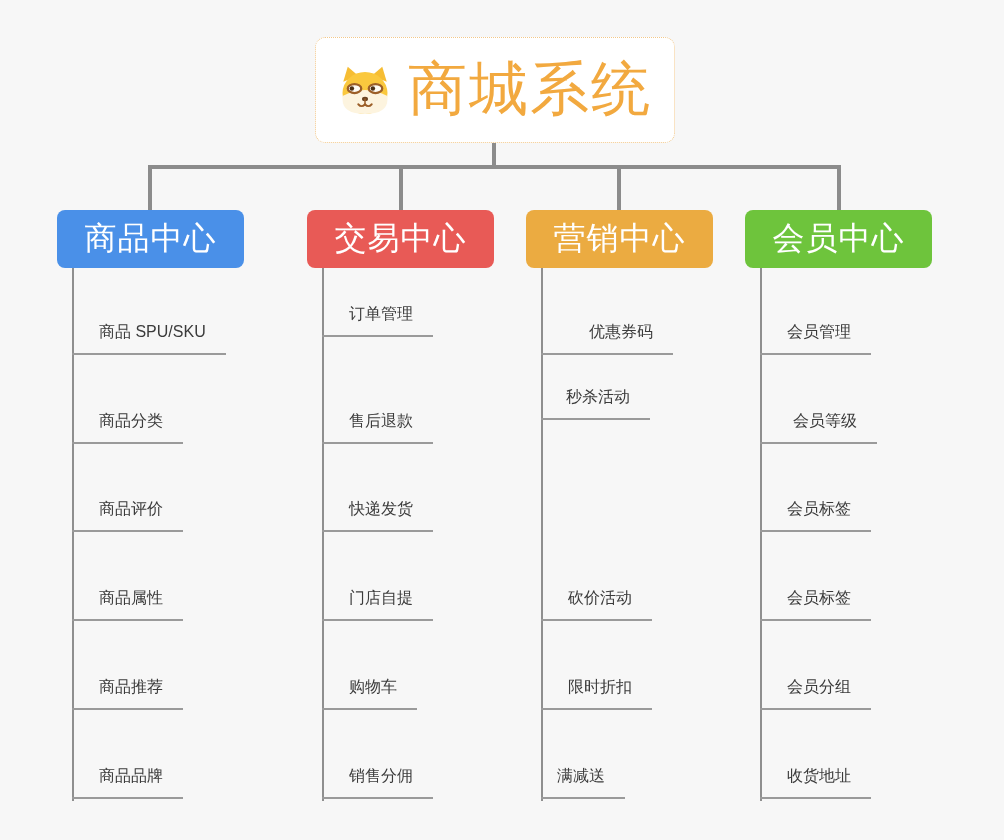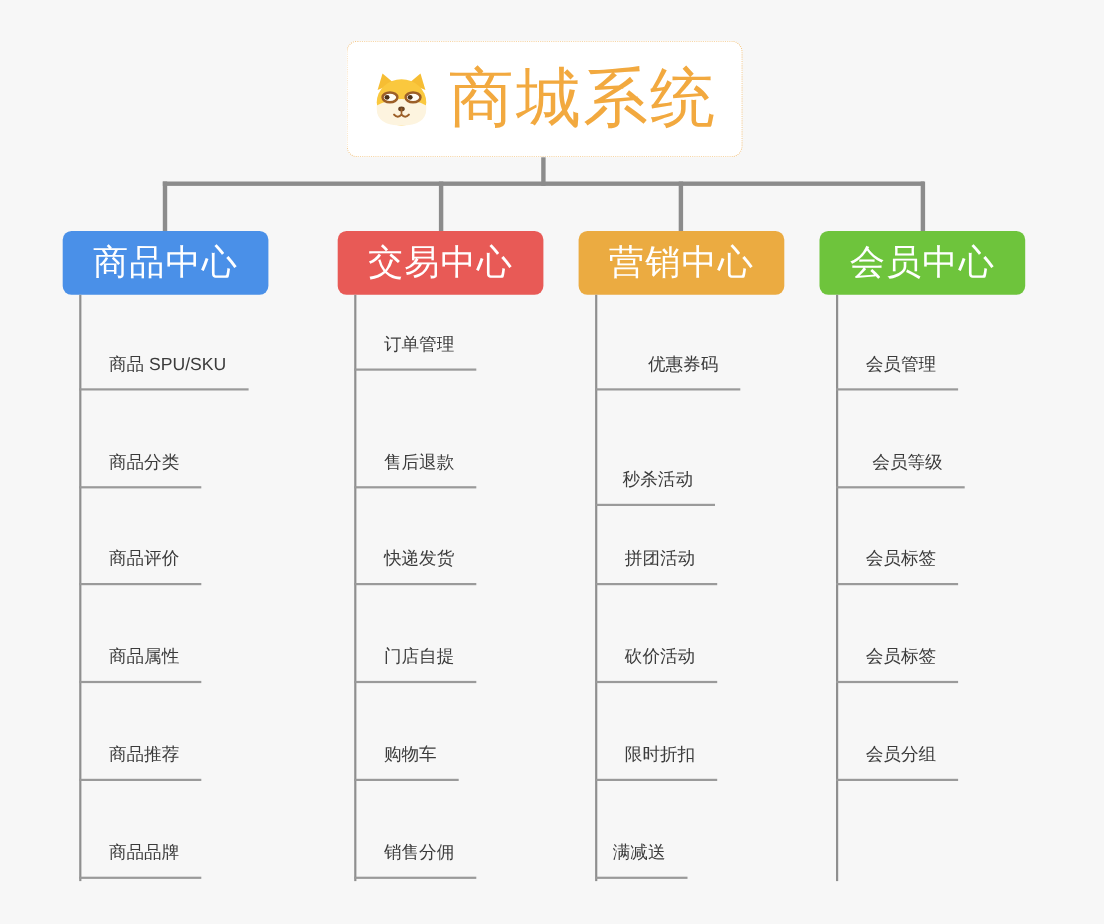--- a/index.html
+++ b/index.html
@@ -114,27 +114,27 @@
   <div class="item" style="left:322px; top:297px;">订单管理</div>
   <div class="item" style="left:322px; top:404px;">售后退款</div>
   <div class="item" style="left:322px; top:492px;">快递发货</div>
   <div class="item" style="left:322px; top:581px;">门店自提</div>
   <div class="item" style="left:322px; top:670px;">购物车</div>
   <div class="item" style="left:322px; top:759px;">销售分佣</div>
 
   <div class="branch-header" style="left: 526px; background: rgb(235, 171, 65);">营销中心</div>
   <div class="trunk" style="left:541px;"></div>
   <div class="item" style="left:541px; top:315px;padding-left:48px;">优惠券码</div>
-  <div class="item" style="left:541px; top:420px;padding-left:25px;">秒杀活动</div>
-  <div class="item" style="left:541px; top:492px;">拼团活动</div>
+  <div class="item" style="left:541px; top:380px;padding-left:25px;">秒杀活动</div>
   <div class="item" style="left:541px; top:581px;">砍价活动</div>
   <div class="item" style="left:541px; top:670px;">限时折扣</div>
   <div class="item" style="left:541px; top:759px;padding-left:16px;">满减送</div>
 
   <div class="branch-header" style="left: 745px; background: rgb(110, 196, 60);">会员中心</div>
   <div class="trunk" style="left:760px;"></div>
   <div class="item" style="left:760px; top:315px;">会员管理</div>
   <div class="item" style="left:760px; top:404px;padding-left:33px;">会员等级</div>
   <div class="item" style="left:760px; top:492px;">会员标签</div>
   <div class="item" style="left:760px; top:581px;">会员标签</div>
   <div class="item" style="left:760px; top:670px;">会员分组</div>
+  <div class="item" style="left:760px; top:759px;">收货地址</div>
 
 </div>
 
 </body></html>

